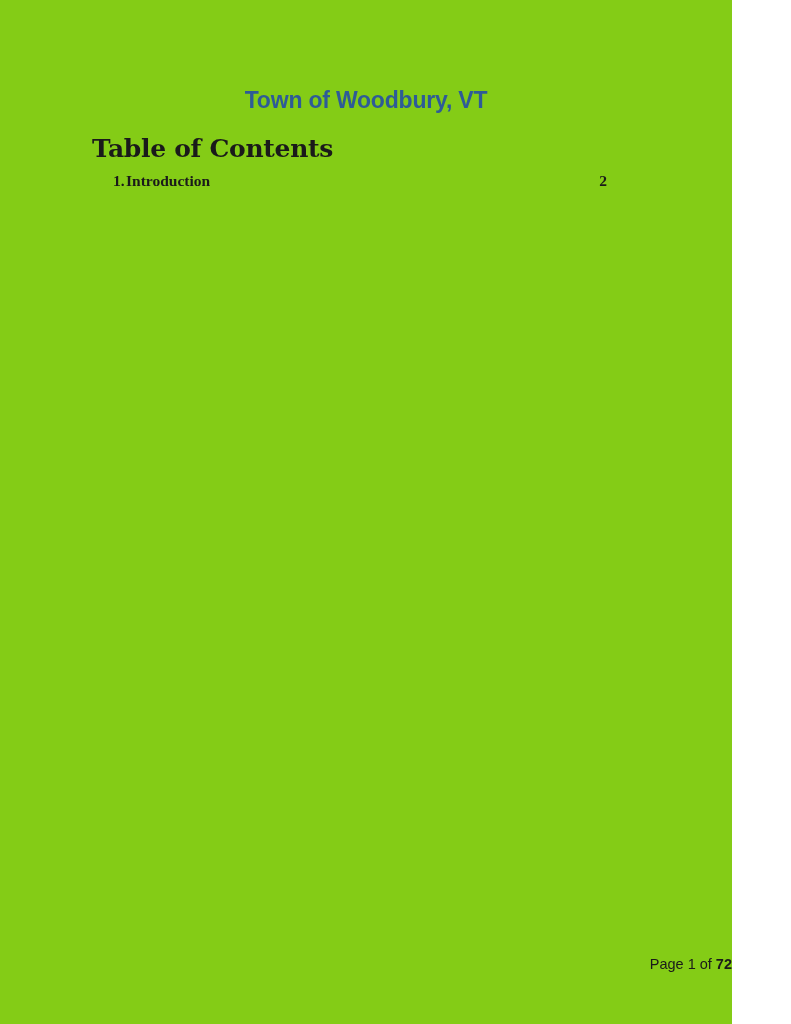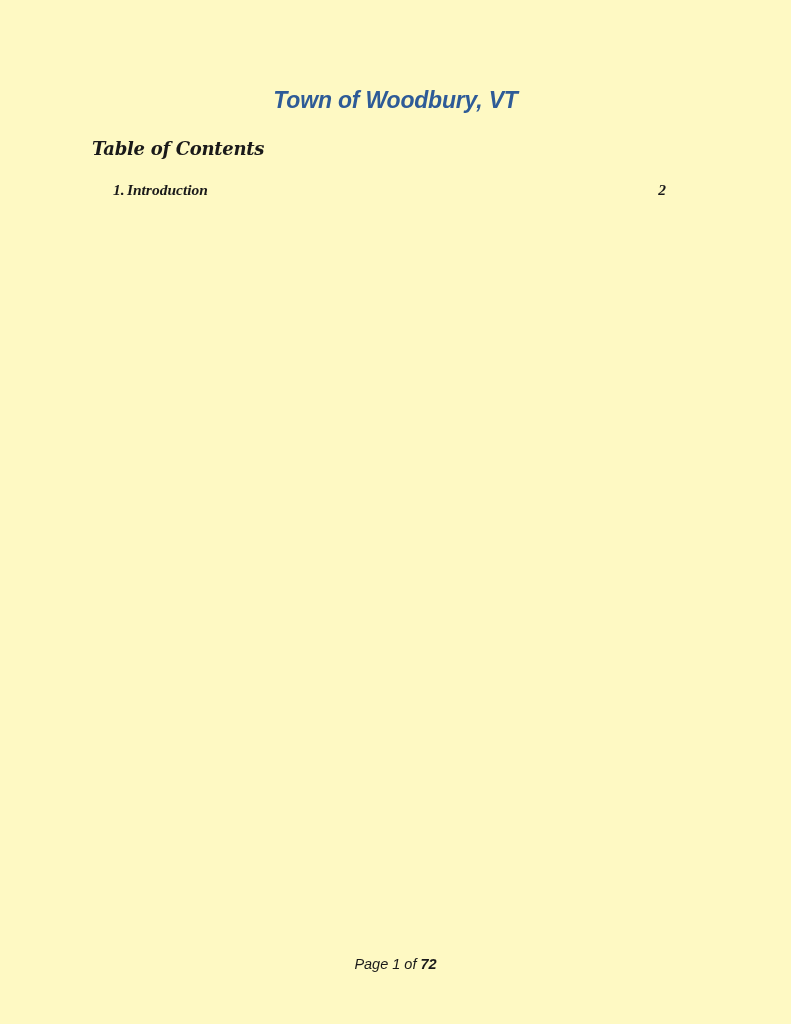--- a/index.html
+++ b/index.html
@@ -1,24 +1,23 @@
 <!DOCTYPE html>
 <html style="--title-blue: #2e5b97; --ink: #1a1a1a;"><head>
 <meta charset="utf-8">
 <style>
   * { margin: 0; padding: 0; box-sizing: border-box; }
   html, body { background: #ffffff; }
   .page {
-    width: 791px;
+    width: 732px;
     height: 1024px;
-    background: #fef9c3;
+    background: #84cc16;
     position: relative;
     overflow: hidden;
     color: var(--ink, #1a1a1a);
-    font-style: italic;
   }
 
   
   .title-block { margin-top: 86px; text-align: center; }
   .doc-title {
     font-family: "Liberation Sans", sans-serif;
     font-weight: bold;
     font-size: 23px;
     line-height: 28px;
     color: var(--title-blue, #2e5b97);
@@ -33,45 +32,45 @@
     font-size: 16.5px;
     line-height: 27px;
     color: var(--ink, #1a1a1a);
   }
 
   
   .toc-section { margin: 19px 125px 0 92px; }
   .toc-heading {
     font-family: "DejaVu Serif", serif;
     font-weight: bold;
-    font-size: 18px;
+    font-size: 25px;
     line-height: 32px;
     letter-spacing: -0.3px;
-    margin-bottom: 15px;
+    margin-bottom: 6px;
   }
   .toc-list { font-family: "Liberation Serif", serif; font-size: 15.5px; }
   .toc-row {
     display: flex;
     align-items: baseline;
     line-height: 19.55px;
   }
   .toc-row .num { font-weight: bold; white-space: pre; }
   .toc-row .label { flex: 1; }
   .toc-row .page { font-weight: bold; text-align: right; min-width: 34px; }
 
   .toc-row.t-top { padding-left: 21px; }
   .toc-row.t-top .num { width: 24px; }
   .toc-row.t-top .label { font-weight: bold; }
 
   
   .footer {
     position: absolute;
     left: 0; right: 0;
     bottom: 52px;
-    text-align: center;
+    text-align: right;
     font-family: "Liberation Sans", sans-serif;
     font-size: 14.5px;
     color: var(--ink, #1a1a1a);
   }
   .footer .total { font-weight: bold; }
 </style>
 </head>
 <body>
 
 <div class="page">

